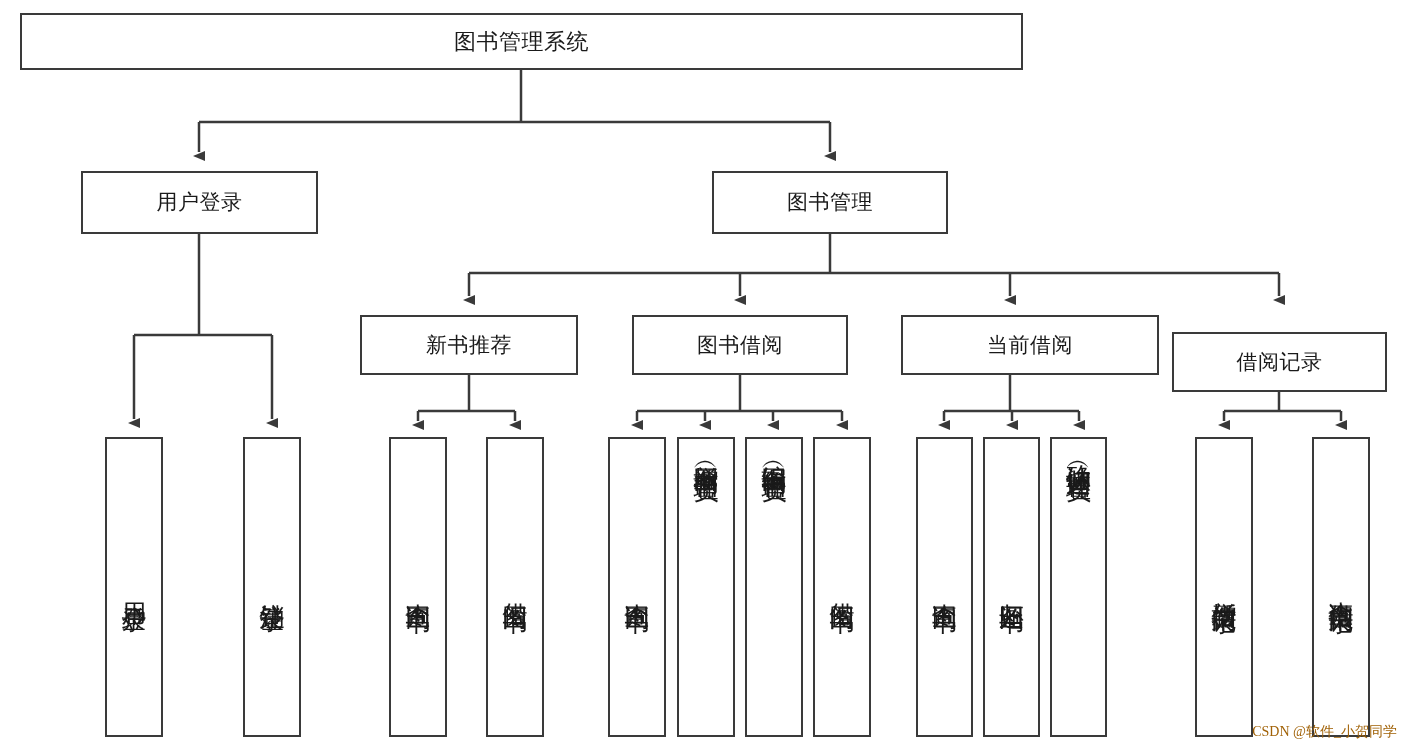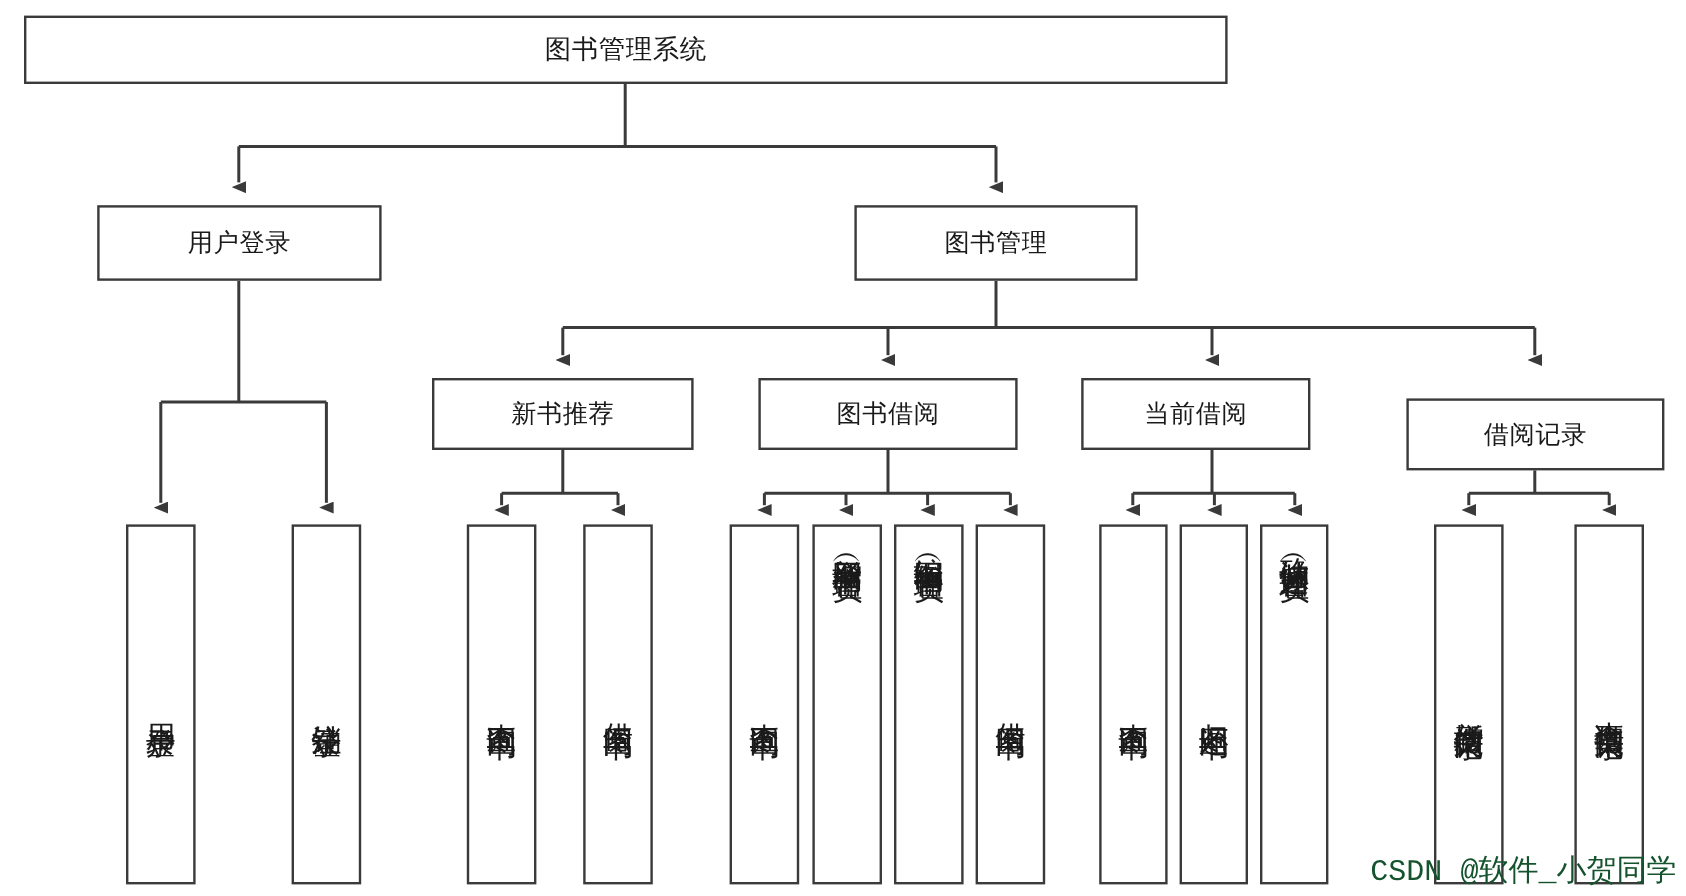--- a/index.html
+++ b/index.html
@@ -64,25 +64,25 @@
     white-space: nowrap;
   }
   .node.vert.centered {
     align-items: center;
     padding-top: 0;
   }
   .watermark {
     position: absolute;
     right: 8px;
     bottom: 6px;
-    font-size: 25px;
-    color: #14532d;
+    font-size: 14px;
+    color: #a16207;
     z-index: 5;
     white-space: nowrap;
-    font-family: Liberation Mono, monospace;
+    font-family: Liberation Serif, serif;
   }
 </style>
 </head>
 <body>
 
 <div id="canvas">
 
   <svg id="edges" viewBox="0 0 1405 747" width="1405" height="747" xmlns="http://www.w3.org/2000/svg">
     <defs>
       <marker id="arrow" markerWidth="10" markerHeight="12" refX="1" refY="6" orient="auto" markerUnits="userSpaceOnUse">
@@ -146,21 +146,21 @@
   </div>
 
   <div class="node horiz" style="left:360px; top:315px; width:218px; height:60px;">
     <span class="label">新书推荐</span>
   </div>
 
   <div class="node horiz" style="left:632px; top:315px; width:216px; height:60px;">
     <span class="label">图书借阅</span>
   </div>
 
-  <div class="node horiz" style="left:901px; top:315px; width:191px; height:60px;">
+  <div class="node horiz" style="left:901px; top:315px; width:258px; height:60px;">
     <span class="label">当前借阅</span>
   </div>
 
   <div class="node horiz" style="left:1172px; top:332px; width:215px; height:60px;">
     <span class="label">借阅记录</span>
   </div>
 
   <div class="node vert centered" style="left:105px; top:437px; width:58px; height:300px;">
     <span class="label">用户登录</span>
   </div>

